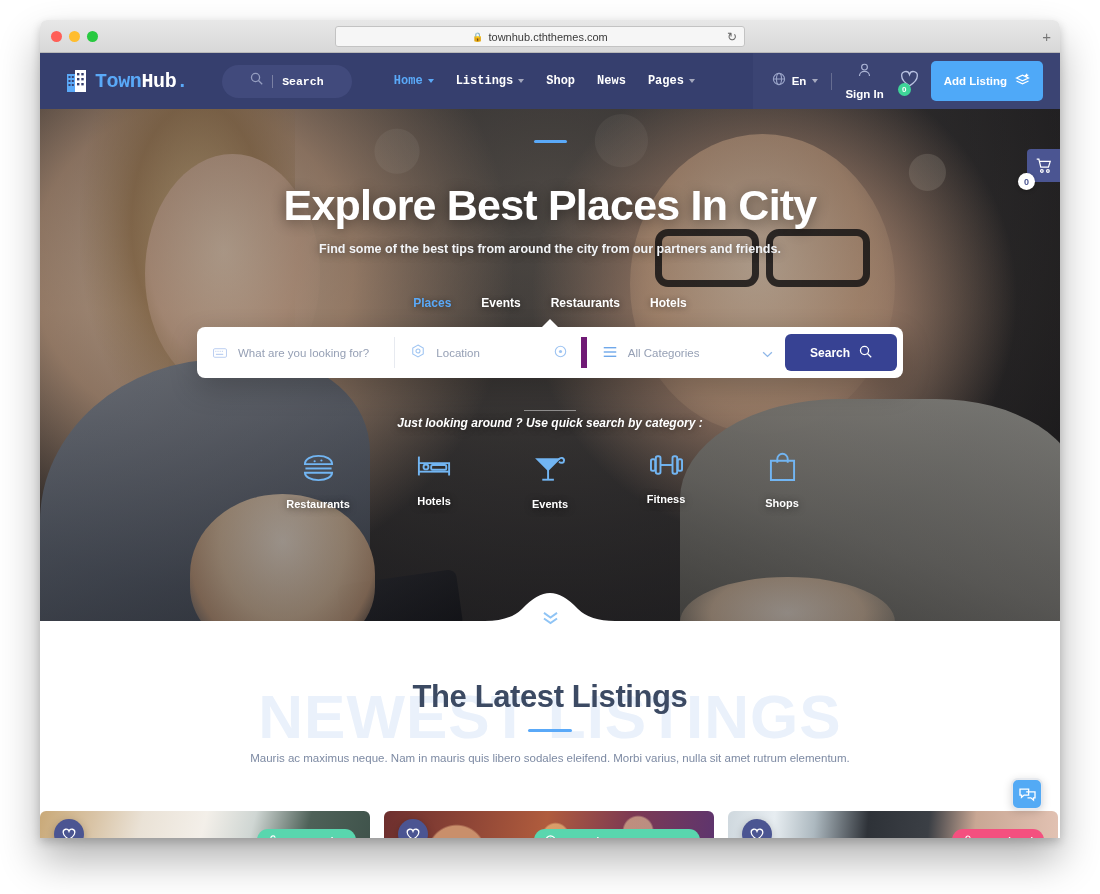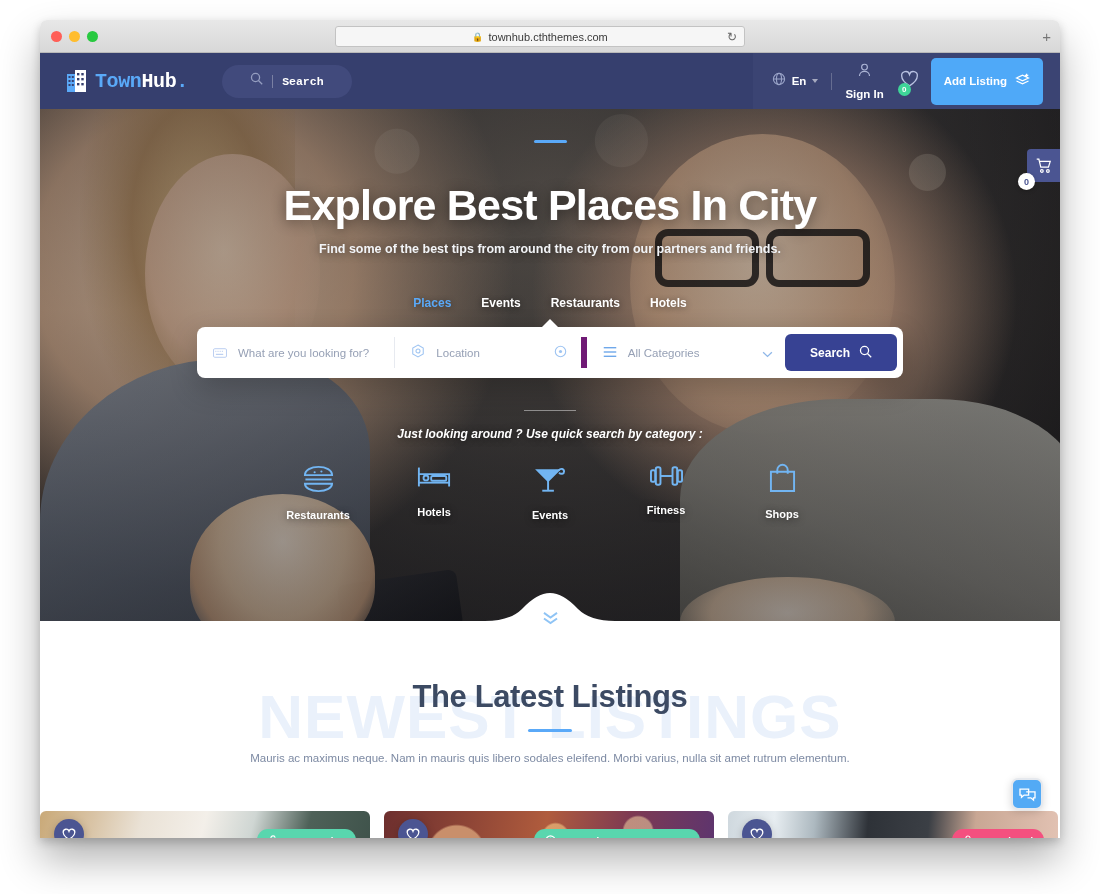--- a/index.html
+++ b/index.html
@@ -116,21 +116,21 @@
     width: 13px; height: 13px; border-radius: 50%;
     background: #3ed598; color: #fff;
     font-size: 8px; font-weight: bold;
     display: flex; align-items: center; justify-content: center;
   }
   .add-listing {
     background: #4fa9f8;
     color: #fff;
     border: none;
     border-radius: 5px;
-    height: 47px;
+    height: 40px;
     padding: 12px 13px;
     font-size: 11.5px; font-weight: bold;
     font-family: inherit;
     display: flex; align-items: center; gap: 8px;
     cursor: pointer;
   }
 
   
   .hero {
     position: relative;
@@ -289,21 +289,21 @@
     display: flex; align-items: center; justify-content: center; gap: 9px;
     cursor: pointer;
   }
 
   
   .quick-divider {
     width: 52px; height: 1px; background: rgba(255,255,255,.45);
     margin: 32px auto 0 auto;
   }
   .quick-label {
-    margin-top: 16px;
+    margin-top: 5px;
     font-size: 12px; font-style: italic; font-weight: bold;
     color: #ffffff;
     text-shadow: 0 1px 7px rgba(0,0,0,.5);
   }
   .quick-cats {
     margin-top: 22px;
     display: flex; justify-content: center; gap: 48px;
   }
   .qc {
     width: 68px; display: flex; flex-direction: column; align-items: center; gap: 11px;
@@ -484,20 +484,40 @@
           <span class="mag">
             <svg width="13" height="13" viewBox="0 0 16 16" fill="none" stroke="#c9d2ea" stroke-width="1.6">
               <circle cx="6.8" cy="6.8" r="5"></circle>
                 <line x1="10.4" y1="10.4" x2="15" y2="15"></line>
             </svg>
           </span>
           <span class="divider"></span>
           <span class="lbl">Search</span>
         </div>
 
+        <div class="main-nav">
+          <div class="nav-item active">
+            <span>Home</span>
+            <span class="caret"></span>
+          </div>
+          <div class="nav-item">
+            <span>Listings</span>
+            <span class="caret"></span>
+          </div>
+          <div class="nav-item">
+            <span>Shop</span>
+          </div>
+          <div class="nav-item">
+            <span>News</span>
+          </div>
+          <div class="nav-item">
+            <span>Pages</span>
+            <span class="caret"></span>
+          </div>
+        </div>
       </div>
 
       <div class="header-right">
         <div class="lang">
           <span>
             <svg width="14" height="14" viewBox="0 0 16 16" fill="none" stroke="#9aa4c8" stroke-width="1.3">
               <circle cx="8" cy="8" r="6.4"></circle>
                 <ellipse cx="8" cy="8" rx="2.9" ry="6.4"></ellipse>
                 <line x1="1.7" y1="8" x2="14.3" y2="8"></line>
             </svg>

